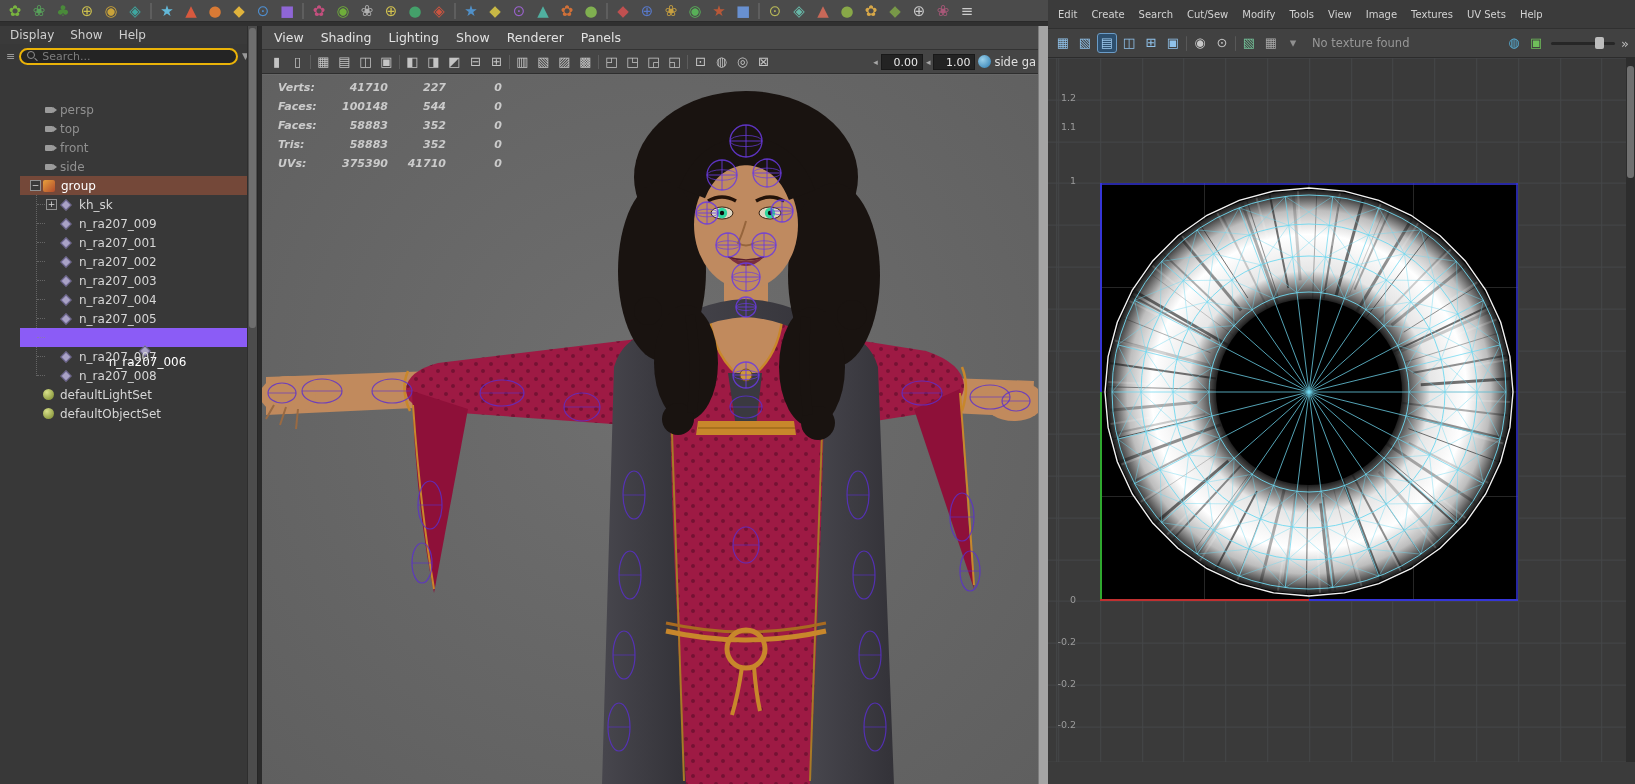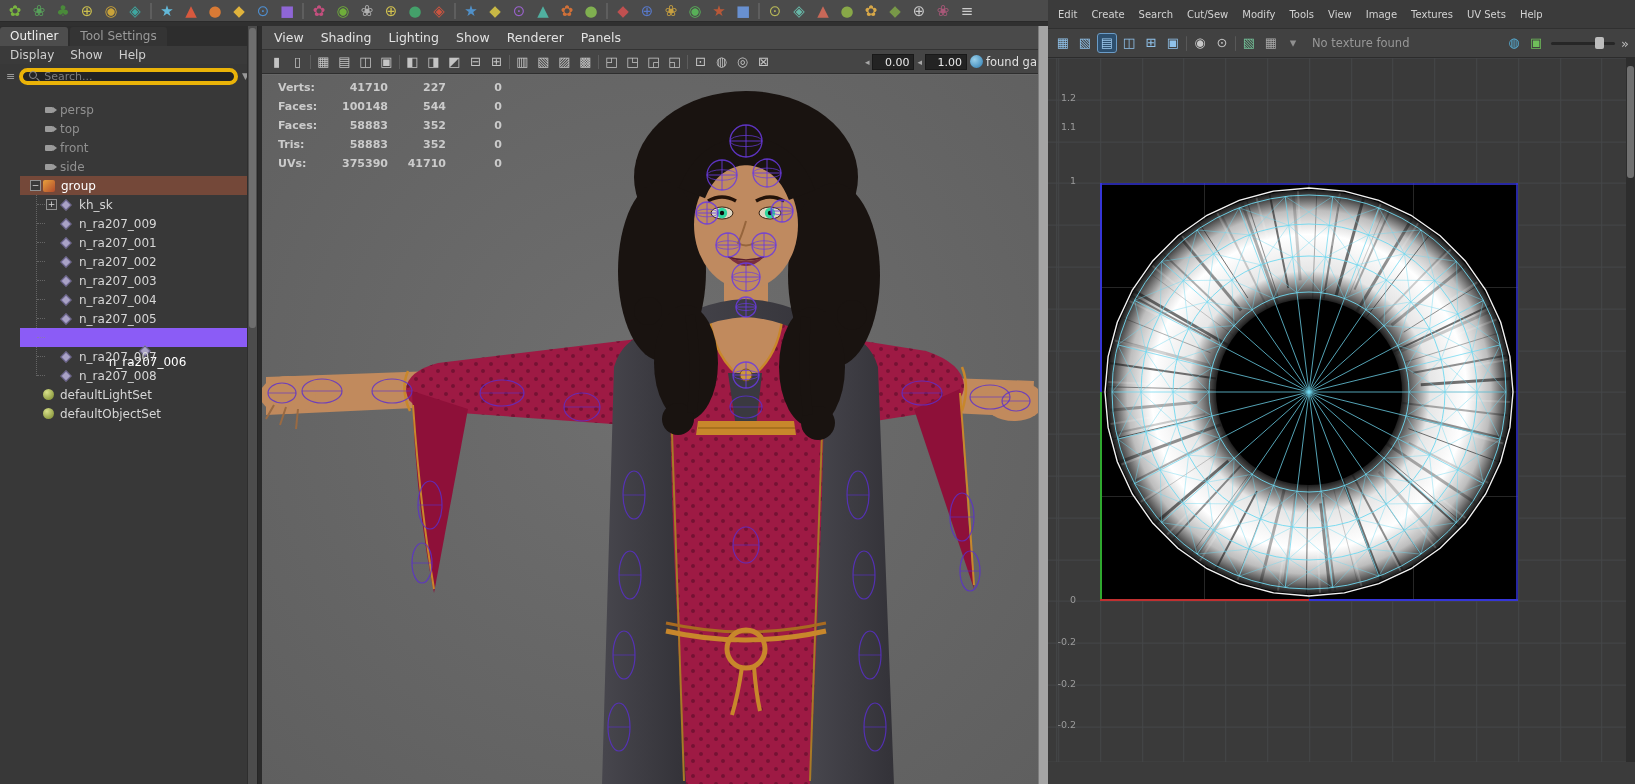--- a/index.html
+++ b/index.html
@@ -13,21 +13,21 @@
   .shelf-icon.sep { width:2px; height:16px; background:#5e5e5e; margin:0 3px 2px 3px; }
 
   
   #outliner { position:absolute; left:0; top:26px; width:258px; bottom:0; background:#383838; border-right:1px solid #252525; }
   .ol-tabs { display:flex; height:20px; background:#2d2d2d; align-items:flex-end; }
   .ol-tab { padding:2px 10px 3px; font-size:12px; color:#9a9a9a; background:#343434; margin-right:2px; border-radius:3px 3px 0 0; }
   .ol-tab.active { background:#4d4d4d; color:#eeeeee; }
   .ol-menus { display:flex; gap:16px; height:18px; align-items:center; padding-left:10px; background:#3a3a3a; color:#cfcfcf; font-size:12px; }
   .ol-searchrow { display:flex; align-items:center; height:24px; padding:0 6px; gap:4px; }
   .filter-icon { color:#9a9a9a; font-size:11px; }
-  .ol-search { flex:1; display:flex; align-items:center; height:17px; background:#242424; border:4px solid #eab308; border-radius:9px;text-align:right; }
+  .ol-search { flex:1; display:flex; align-items:center; height:17px; background:#242424; border:2px solid #eab308; border-radius:9px;text-align:right; }
   .mag { width:13px; height:13px; position:relative; margin:0 3px 0 5px; flex:none; }
   .mag::before { content:""; position:absolute; left:1px; top:1px; width:6px; height:6px; border:1.5px solid #8f8f8f; border-radius:50%; }
   .mag::after { content:""; position:absolute; left:8px; top:9px; width:4px; border-top:1.5px solid #8f8f8f; transform:rotate(45deg); }
   .ol-search-text { color:#7d7d7d; font-size:11px; }
   .search-caret { color:#9a9a9a; font-size:9px; padding-right:2px; }
   .ol-tree { position:absolute; left:0; right:10px; top:68px; bottom:0; padding-top:6px; overflow:hidden;margin-left:20px; }
   .tree-vline { position:absolute; left:16px; top:100px; height:182px; border-left:1px dotted #8a8a8a; opacity:.55; }
   .ol-row { display:flex; align-items:center; height:19px; padding-left:10px; position:relative; color:#d6d6d6; font-size:12px; white-space:nowrap; }
   .ol-row.child { padding-left:26px; }
   .ol-row.child::before { content:""; position:absolute; left:17px; top:9px; width:8px; border-top:1px dotted #8a8a8a; opacity:.55; }
@@ -62,21 +62,21 @@
   .vt-icon.sep { width:1px; height:14px; background:#5d5d5d; }
   .vp-right { margin-left:auto; display:flex; align-items:center; gap:3px; flex:none; }
   .vp-step { color:#a8a8a8; font-size:9px; }
   .vp-field { width:42px; height:16px; background:#232323; border:1px solid #191919; color:#eaeaea;
               font-size:11px; line-height:15px; text-align:right; padding-right:4px; }
   .cm-icon { width:13px; height:13px; border-radius:50%; background:radial-gradient(circle at 35% 35%,#9ad0ea,#2a7ab0); }
   .vp-cm { max-width:50px; overflow:hidden; white-space:nowrap; color:#e0e0e0; font-size:11.5px; }
   .vp-canvas { position:absolute; left:0; right:0; top:49px; bottom:0; overflow:hidden;
                background:radial-gradient(circle at 50% 45%, #6f6f6f, #5f5f5f); }
   #char-svg { position:absolute; left:0; top:0; }
-  .vp-hud { position:absolute; left:16px; top:3px; }
+  .vp-hud { position:absolute; left:16px; top:3px;font-style:italic; }
   .hud-row { display:flex; height:19px; align-items:center; font-size:11px; font-weight:600; color:#cbcbcb; }
   .hud-l { width:46px; }
   .hud-a { width:64px; text-align:right; }
   .hud-b { width:58px; text-align:right; }
   .hud-c { width:56px; text-align:right; }
 
   #vsplit { position:absolute; left:1038px; top:26px; bottom:0; width:10px; background:#a4a4a4; border-left:1px solid #7c7c7c; }
 
   
   #uvpanel { position:absolute; left:1048px; top:0; width:587px; height:784px; background:#3b3b3b; }
@@ -194,26 +194,20 @@
       <span class="shelf-icon" style="color: rgb(120, 152, 72);">◆</span>
 
       <span class="shelf-icon" style="color: rgb(200, 200, 200);">⊕</span>
 
       <span class="shelf-icon" style="color: rgb(168, 88, 120);">❀</span>
 
       <span class="shelf-icon" style="color: rgb(204, 204, 204);">≡</span>
     </div>
 
   <div id="outliner">
-    <div class="ol-tabs">
-
-        <div class="ol-tab active">Outliner</div>
-
-        <div class="ol-tab">Tool Settings</div>
-      </div>
     <div class="ol-menus">
 
     <span>Display</span>
         <span>Show</span>
         <span>Help</span>
       </div>
     <div class="ol-searchrow">
       <span class="filter-icon">≡</span>
       <div class="ol-search">
         <span class="mag"></span>
@@ -401,21 +395,21 @@
           <span class="vt-icon">◎</span>
 
           <span class="vt-icon">⊠</span>
         </span>
       <span class="vp-right">
         <span class="vp-step">◂</span>
         <span class="vp-field">0.00</span>
         <span class="vp-step">◂</span>
         <span class="vp-field">1.00</span>
         <span class="cm-icon"></span>
-        <span class="vp-cm">found ga</span>
+        <span class="vp-cm">side ga</span>
       </span>
     </div>
 
     <div class="vp-canvas">
       <svg id="char-svg" width="776" height="710" viewBox="0 0 776 710">
         <defs>
           <pattern id="dots" width="15" height="15" patternUnits="userSpaceOnUse">
             <circle cx="4" cy="4" r="2" fill="#6e1130" opacity="0.85"></circle>
             <circle cx="11" cy="11" r="2" fill="#6e1130" opacity="0.85"></circle>
           </pattern>

